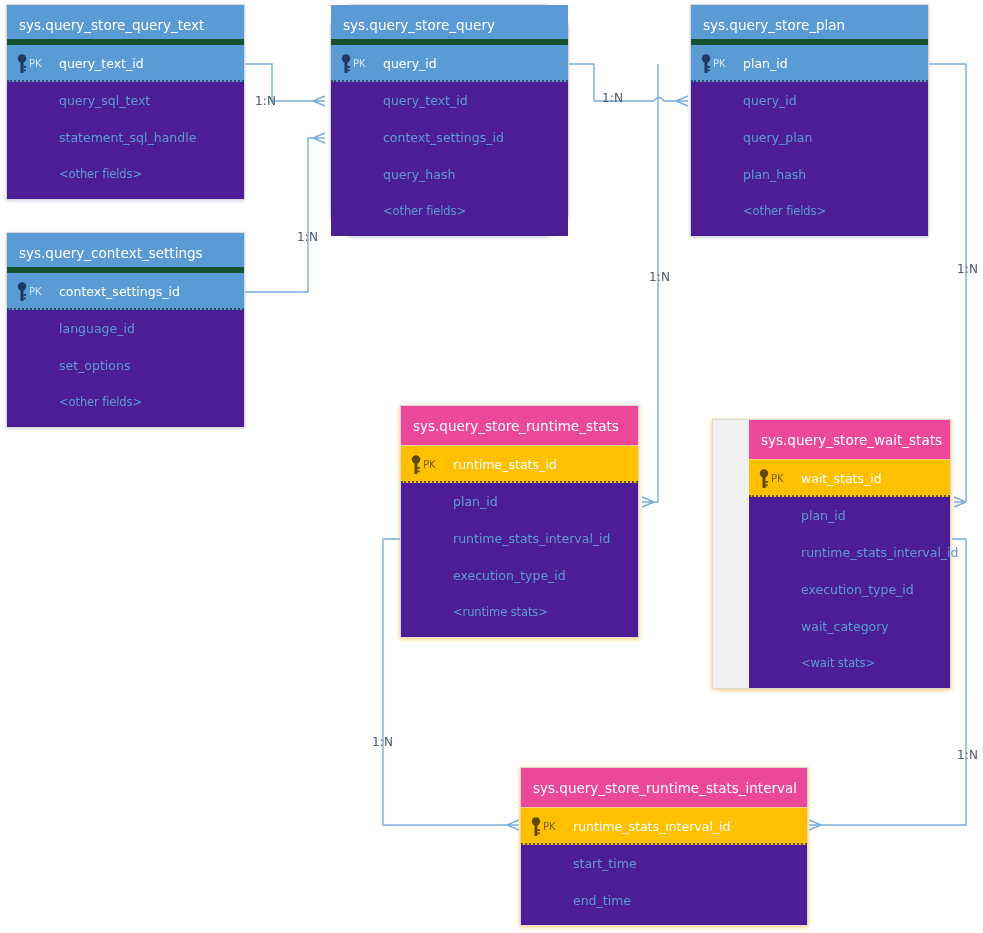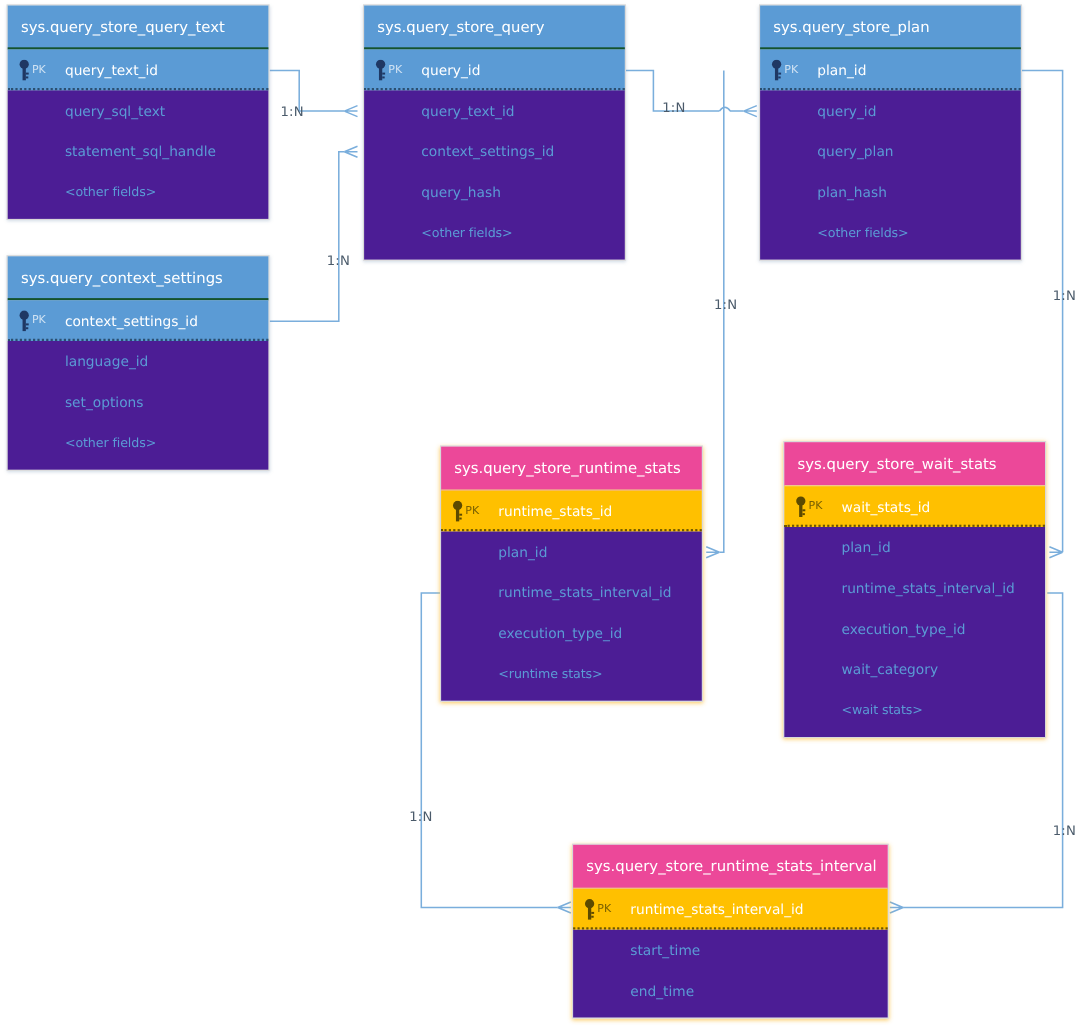--- a/index.html
+++ b/index.html
@@ -55,21 +55,21 @@
   .ent-title {
     height: 40px;
     line-height: 40px;
     padding-left: 12px;
     box-sizing: border-box;
     font-size: 13.5px;
     color: #ffffff;
     white-space: nowrap;
     overflow: hidden;
   }
-  .blue .ent-title { background: #5b9bd5; border-bottom: 2px solid #14532d; }
+  .blue .ent-title { background: #5b9bd5; border-bottom: 6px solid #14532d; }
   .orange .ent-title { background: #ec4899; border-bottom: 1px solid #f2d58a; }
 
   .ent-pk {
     height: 37px;
     box-sizing: border-box;
     position: relative;
     font-size: 12.5px;
     color: #ffffff;
     white-space: nowrap;
   }
@@ -203,21 +203,21 @@
       <span class="pk-tag">PK</span>
       <span class="pk-name">context_settings_id</span>
     </div>
     <div class="ent-body">
       <div class="ent-field">language_id</div>
       <div class="ent-field">set_options</div>
       <div class="ent-field meta">&lt;other fields&gt;</div>
     </div>
   </div>
 
-  <div class="entity blue" style="left:330px; top:4px; width:239px;">
+  <div class="entity blue" style="left:330px; top:4px; width:239px;border-radius:25px;">
     <div class="ent-title">sys.query_store_query</div>
     <div class="ent-pk">
       <svg class="pk-key" viewBox="0 0 10 20">
         <circle cx="5" cy="4.5" r="4.2" fill="#1f3864"></circle>
         <rect x="3.5" y="7" width="3" height="12" fill="#1f3864"></rect>
         <rect x="6.5" y="12" width="2.6" height="1.8" fill="#1f3864"></rect>
         <rect x="6.5" y="15.5" width="2.2" height="1.8" fill="#1f3864"></rect>
       </svg>
       <span class="pk-tag">PK</span>
       <span class="pk-name">query_id</span>
@@ -263,21 +263,21 @@
       <span class="pk-name">runtime_stats_id</span>
     </div>
     <div class="ent-body">
       <div class="ent-field">plan_id</div>
       <div class="ent-field">runtime_stats_interval_id</div>
       <div class="ent-field">execution_type_id</div>
       <div class="ent-field meta">&lt;runtime stats&gt;</div>
     </div>
   </div>
 
-  <div class="entity orange" style="left:712px; top:401px; width:239px;">
+  <div class="entity orange" style="left:712px; top:419px; width:239px;padding-left:36px;">
     <div class="ent-title">sys.query_store_wait_stats</div>
     <div class="ent-pk">
       <svg class="pk-key" viewBox="0 0 10 20">
         <circle cx="5" cy="4.5" r="4.2" fill="#5c4a00"></circle>
         <rect x="3.5" y="7" width="3" height="12" fill="#5c4a00"></rect>
         <rect x="6.5" y="12" width="2.6" height="1.8" fill="#5c4a00"></rect>
         <rect x="6.5" y="15.5" width="2.2" height="1.8" fill="#5c4a00"></rect>
       </svg>
       <span class="pk-tag">PK</span>
       <span class="pk-name">wait_stats_id</span>

